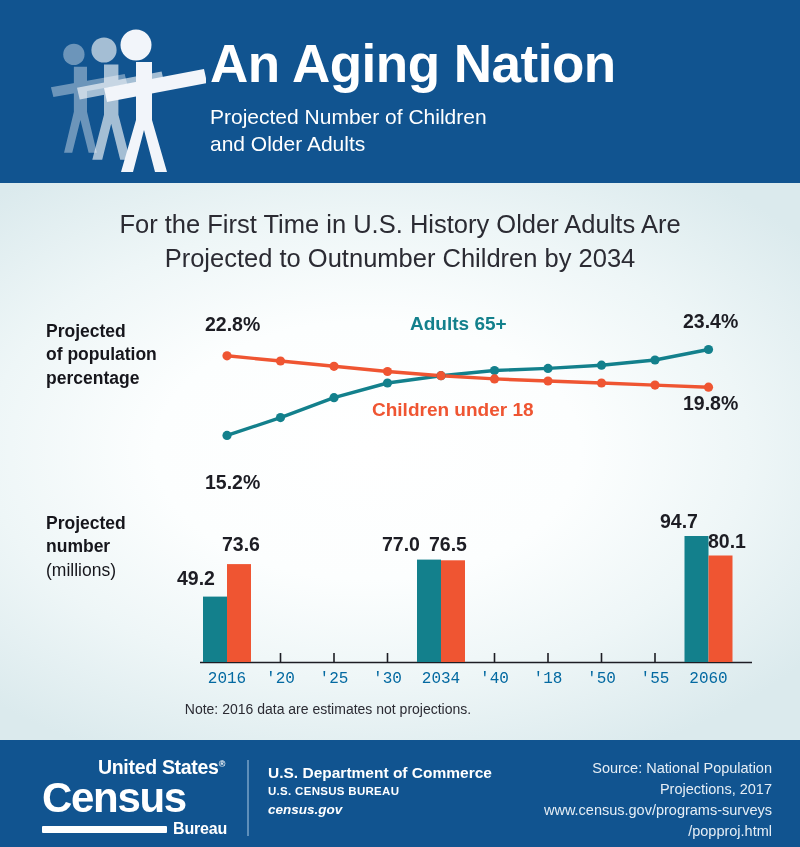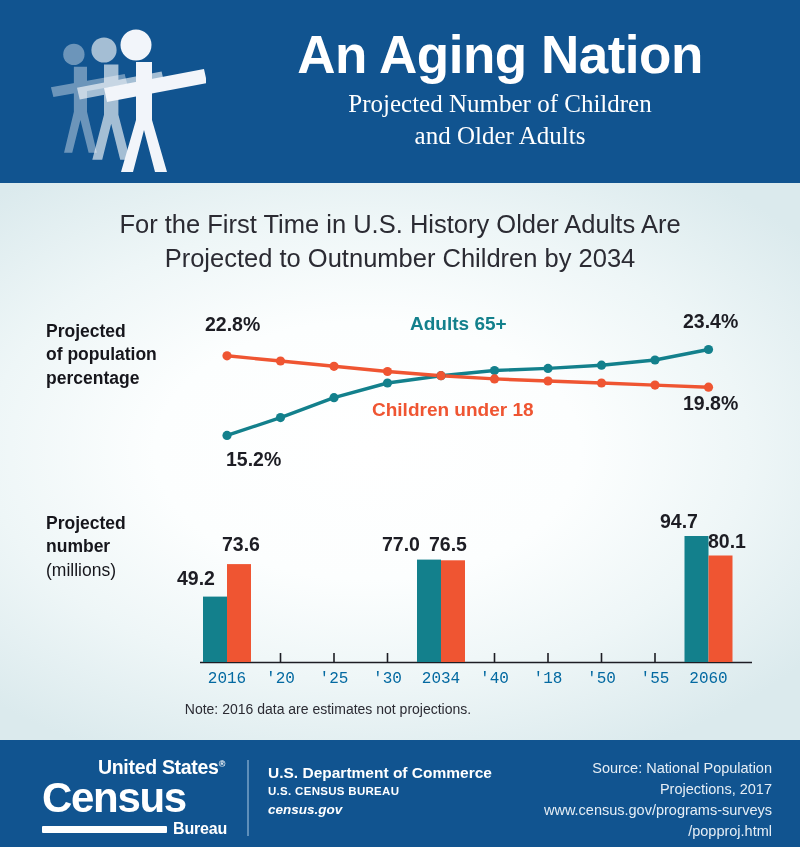--- a/index.html
+++ b/index.html
@@ -13,31 +13,30 @@
 
   
   .header{
     position:absolute;left:0;top:0;width:800px;height:183px;
     background:#115490;
   }
   .header-figures{
     position:absolute;left:46px;top:22px;width:160px;height:152px;
   }
   .header-titles{
-    position:absolute;left:210px;top:27px;width:580px;
-    text-align:center;color:#ffffff;
+    position:absolute;left:210px;top:36px;width:580px;
+    color:#ffffff;
   }
   .main-title{
     font-size:53px;font-weight:bold;line-height:1.05;
     letter-spacing:-0.5px;margin:0;
   }
   .sub-title{
-    font-size:25px;font-weight:normal;line-height:1.3;
-    margin-top:5px;
-    font-family:Liberation Serif, serif;
+    font-size:21px;font-weight:normal;line-height:1.3;
+    margin-top:11px;
   }
 
   
   .body-panel{
     position:absolute;left:0;top:183px;width:800px;height:557px;
     background:
       radial-gradient(ellipse 560px 340px at 46% 48%, #ffffff 0%, #fcfefe 38%, #eef6f7 68%, #dbeaed 100%);
   }
 
   
@@ -55,21 +54,21 @@
   .sec-label .light{font-weight:normal;}
   #pct-label{left:46px;top:320px;width:175px;}
   #num-label{left:46px;top:512px;width:175px;}
 
   
   .linechart{position:absolute;left:210px;top:300px;width:530px;height:170px;}
   .linechart svg{display:block;}
 
   .annot{position:absolute;font-size:19.5px;font-weight:bold;color:#1d1d24;white-space:nowrap;}
   #a-228{left:205px;top:313px;}
-  #a-152{left:205px;top:448px;margin-left:21px;}
+  #a-152{left:205px;top:471px;}
   #a-234{left:683px;top:310px;}
   #a-198{left:683px;top:392px;}
 
   .series-label{position:absolute;font-size:19px;font-weight:bold;white-space:nowrap;}
   #lbl-adults{left:410px;top:313px;color:#13808c;}
   #lbl-children{left:372px;top:399px;color:#ef5532;}
 
   
   .barchart{position:absolute;left:180px;top:505px;width:580px;height:160px;}
   .barchart svg{display:block;}

